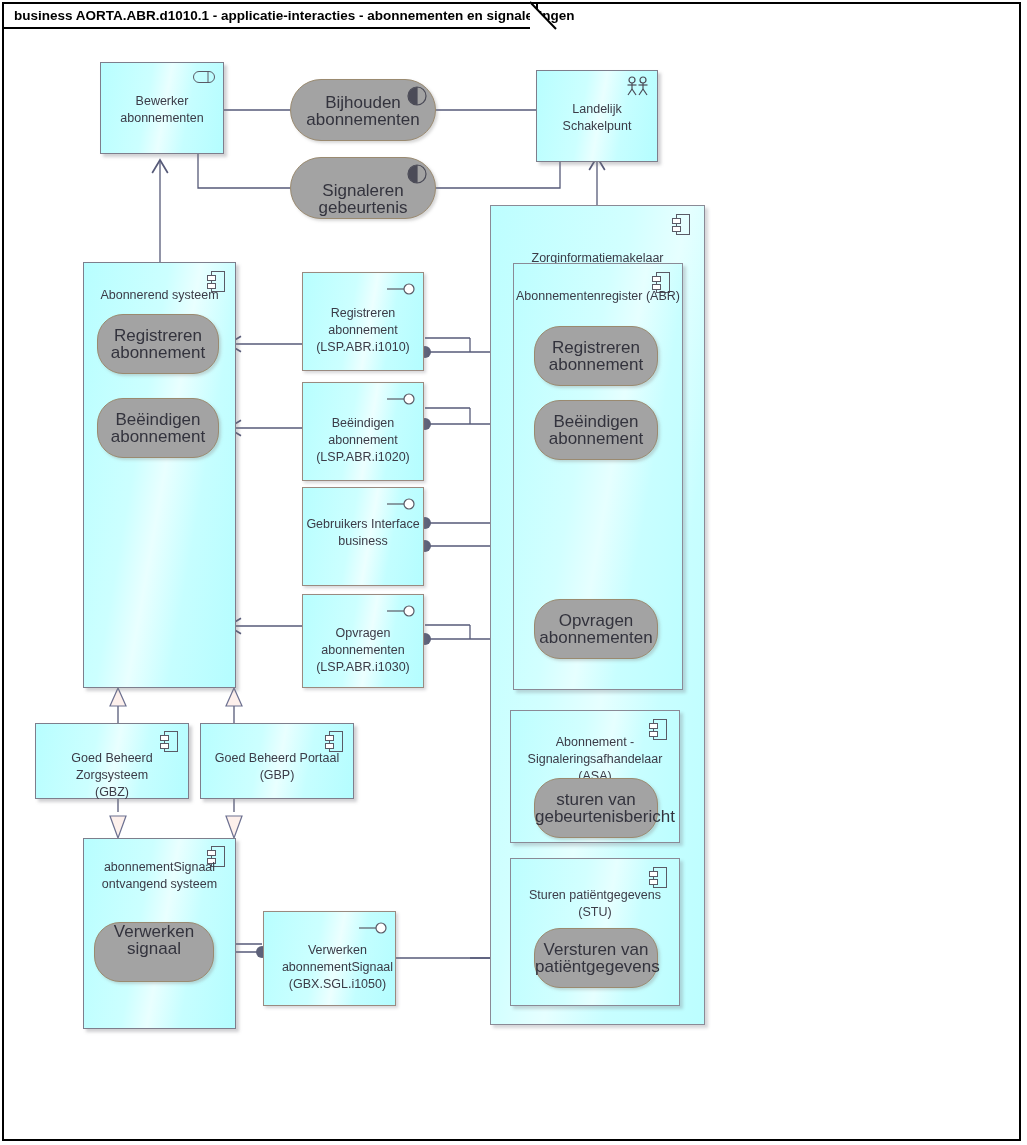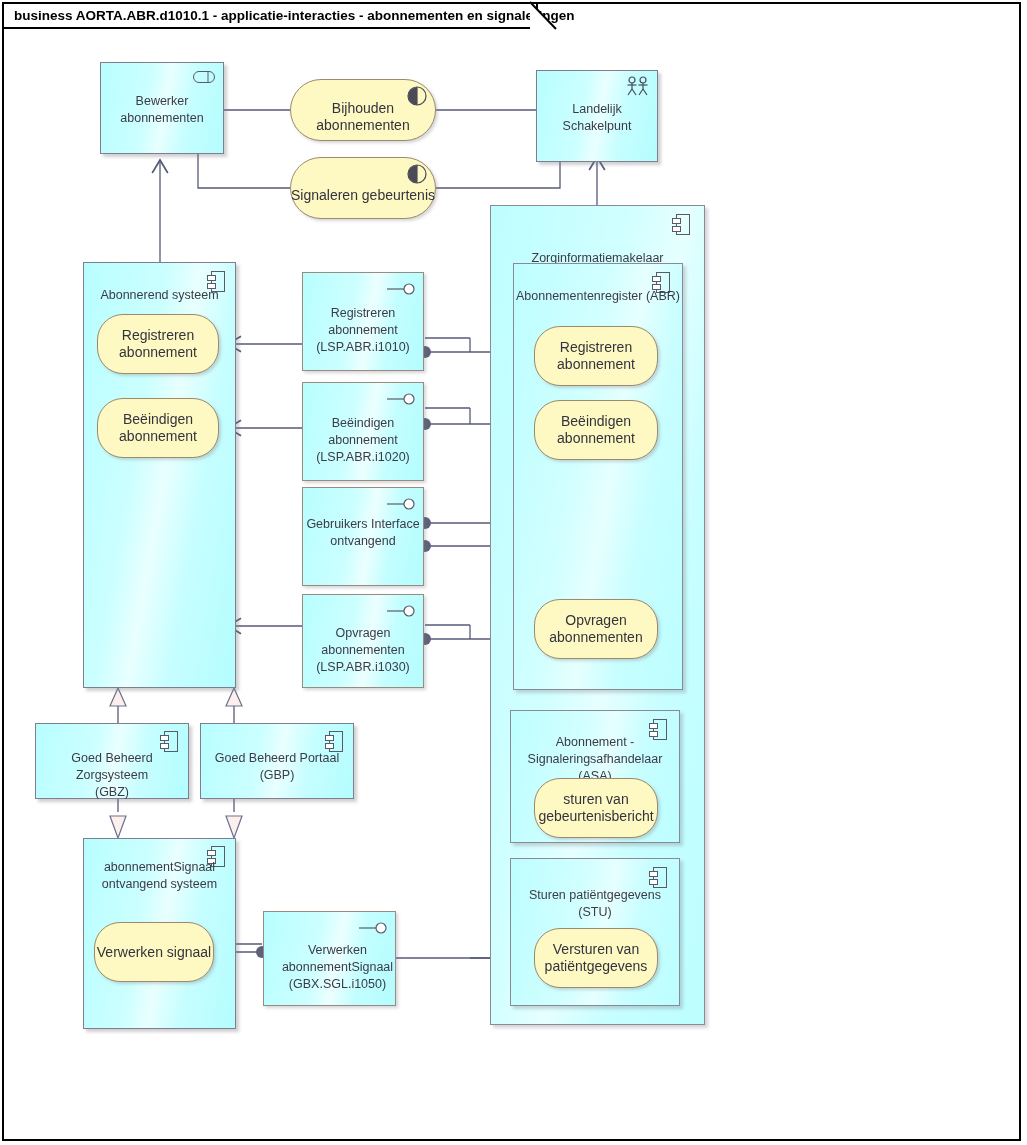--- a/index.html
+++ b/index.html
@@ -17,25 +17,25 @@
   .comp{background:linear-gradient(100deg,#b8feff 0%,#ccffff 38%,#e9ffff 52%,#c6feff 70%,#b4fdff 100%);
         border:1px solid #7e7e8c;box-shadow:3px 3px 3px rgba(120,120,130,.35);}
   .ifacebox{background:linear-gradient(100deg,#b8feff 0%,#ccffff 40%,#ecffff 55%,#c3feff 72%,#b4fdff 100%);
         border:1px solid #9a8a80;box-shadow:2px 2px 3px rgba(120,120,130,.30);}
   .pkg{background:linear-gradient(100deg,#bdfeff 0%,#d2ffff 40%,#e6ffff 55%,#c8feff 72%,#bcfeff 100%);
        border:1px solid #8a8a96;box-shadow:3px 3px 3px rgba(120,120,130,.30);}
   .nodelabel{position:absolute;left:0;right:0;text-align:center;font-size:12.5px;color:#3b3b47;line-height:17px;}
   .caplabel{top:8px;}
 
   
-  .uc{position:absolute;box-sizing:border-box;background:#fef9c3;
+  .uc{position:absolute;box-sizing:border-box;background:#a3a3a3;
       border:1px solid #9a8a70;border-radius:34px;
       box-shadow:2px 2px 3px rgba(140,140,140,.35);
-      display:flex;align-items:center;justify-content:center;text-align:center;
-      font-size:14px;color:#33333d;line-height:17px;}
+      display:flex;justify-content:center;text-align:center;
+      font-size:17px;color:#33333d;line-height:17px;}
   .uc.small{border-radius:26px;}
 
   
   .collab-ic{position:absolute;width:20px;height:20px;}
   
   .comp-ic{position:absolute;width:17px;height:20px;}
   
   .actors-ic{position:absolute;width:24px;height:20px;}
   
   .role-ic{position:absolute;width:22px;height:12px;}
@@ -165,21 +165,21 @@
     </svg>
     <span style="margin-top:14px;">Bijhouden abonnementen</span>
   </div>
 
   <div class="uc" style="left:290px;top:157px;width:146px;height:62px;">
     <svg class="collab-ic" style="right:8px;top:6px;" viewBox="0 0 20 20">
       <circle cx="10" cy="10" r="9" fill="none" stroke="#4b4b57" stroke-width="1.2"></circle>
       <line x1="10" y1="1" x2="10" y2="19" stroke="#4b4b57" stroke-width="1.2"></line>
       <path d="M10,1.2 A8.8,8.8 0 0,0 10,18.8 z" fill="#4b4b57"></path>
     </svg>
-    <span style="margin-top:14px;">Signaleren gebeurtenis</span>
+    <span style="margin-top:24px;">Signaleren gebeurtenis</span>
   </div>
 
   <div class="node comp" style="left:536px;top:62px;width:122px;height:92px;margin-top:8px;">
     <svg class="actors-ic" style="right:6px;top:5px;width:26px;height:22px;" viewBox="0 0 26 22">
       <g stroke="#4b4b57" stroke-width="1.2" fill="none">
         <circle cx="7" cy="4" r="3"></circle>
           <line x1="7" y1="7" x2="7" y2="13"></line>
         <line x1="2.5" y1="9" x2="11.5" y2="9"></line>
           <line x1="7" y1="13" x2="3" y2="19"></line>
           <line x1="7" y1="13" x2="11" y2="19"></line>
@@ -311,21 +311,21 @@
     </div>
   </div>
 
   <div class="node ifacebox" style="left:302px;top:487px;width:122px;height:99px;">
     <svg class="lolli" style="right:8px;top:10px;width:28px;height:12px;" viewBox="0 0 28 12">
       <line x1="0" y1="6" x2="18" y2="6" stroke="#5a5a66" stroke-width="1.2"></line>
       <circle cx="22" cy="6" r="5" fill="#ffffff" stroke="#5a5a66" stroke-width="1.2"></circle>
     </svg>
     <div class="nodelabel" style="top:28px;">
       <span>Gebruikers Interface</span><br>
-      <span>ontvangend</span>
+      <span>business</span>
     </div>
   </div>
 
   <div class="node ifacebox" style="left:302px;top:594px;width:122px;height:94px;">
     <svg class="lolli" style="right:8px;top:10px;width:28px;height:12px;" viewBox="0 0 28 12">
       <line x1="0" y1="6" x2="18" y2="6" stroke="#5a5a66" stroke-width="1.2"></line>
       <circle cx="22" cy="6" r="5" fill="#ffffff" stroke="#5a5a66" stroke-width="1.2"></circle>
     </svg>
     <div class="nodelabel" style="top:30px;">
       <span>Opvragen</span><br>

